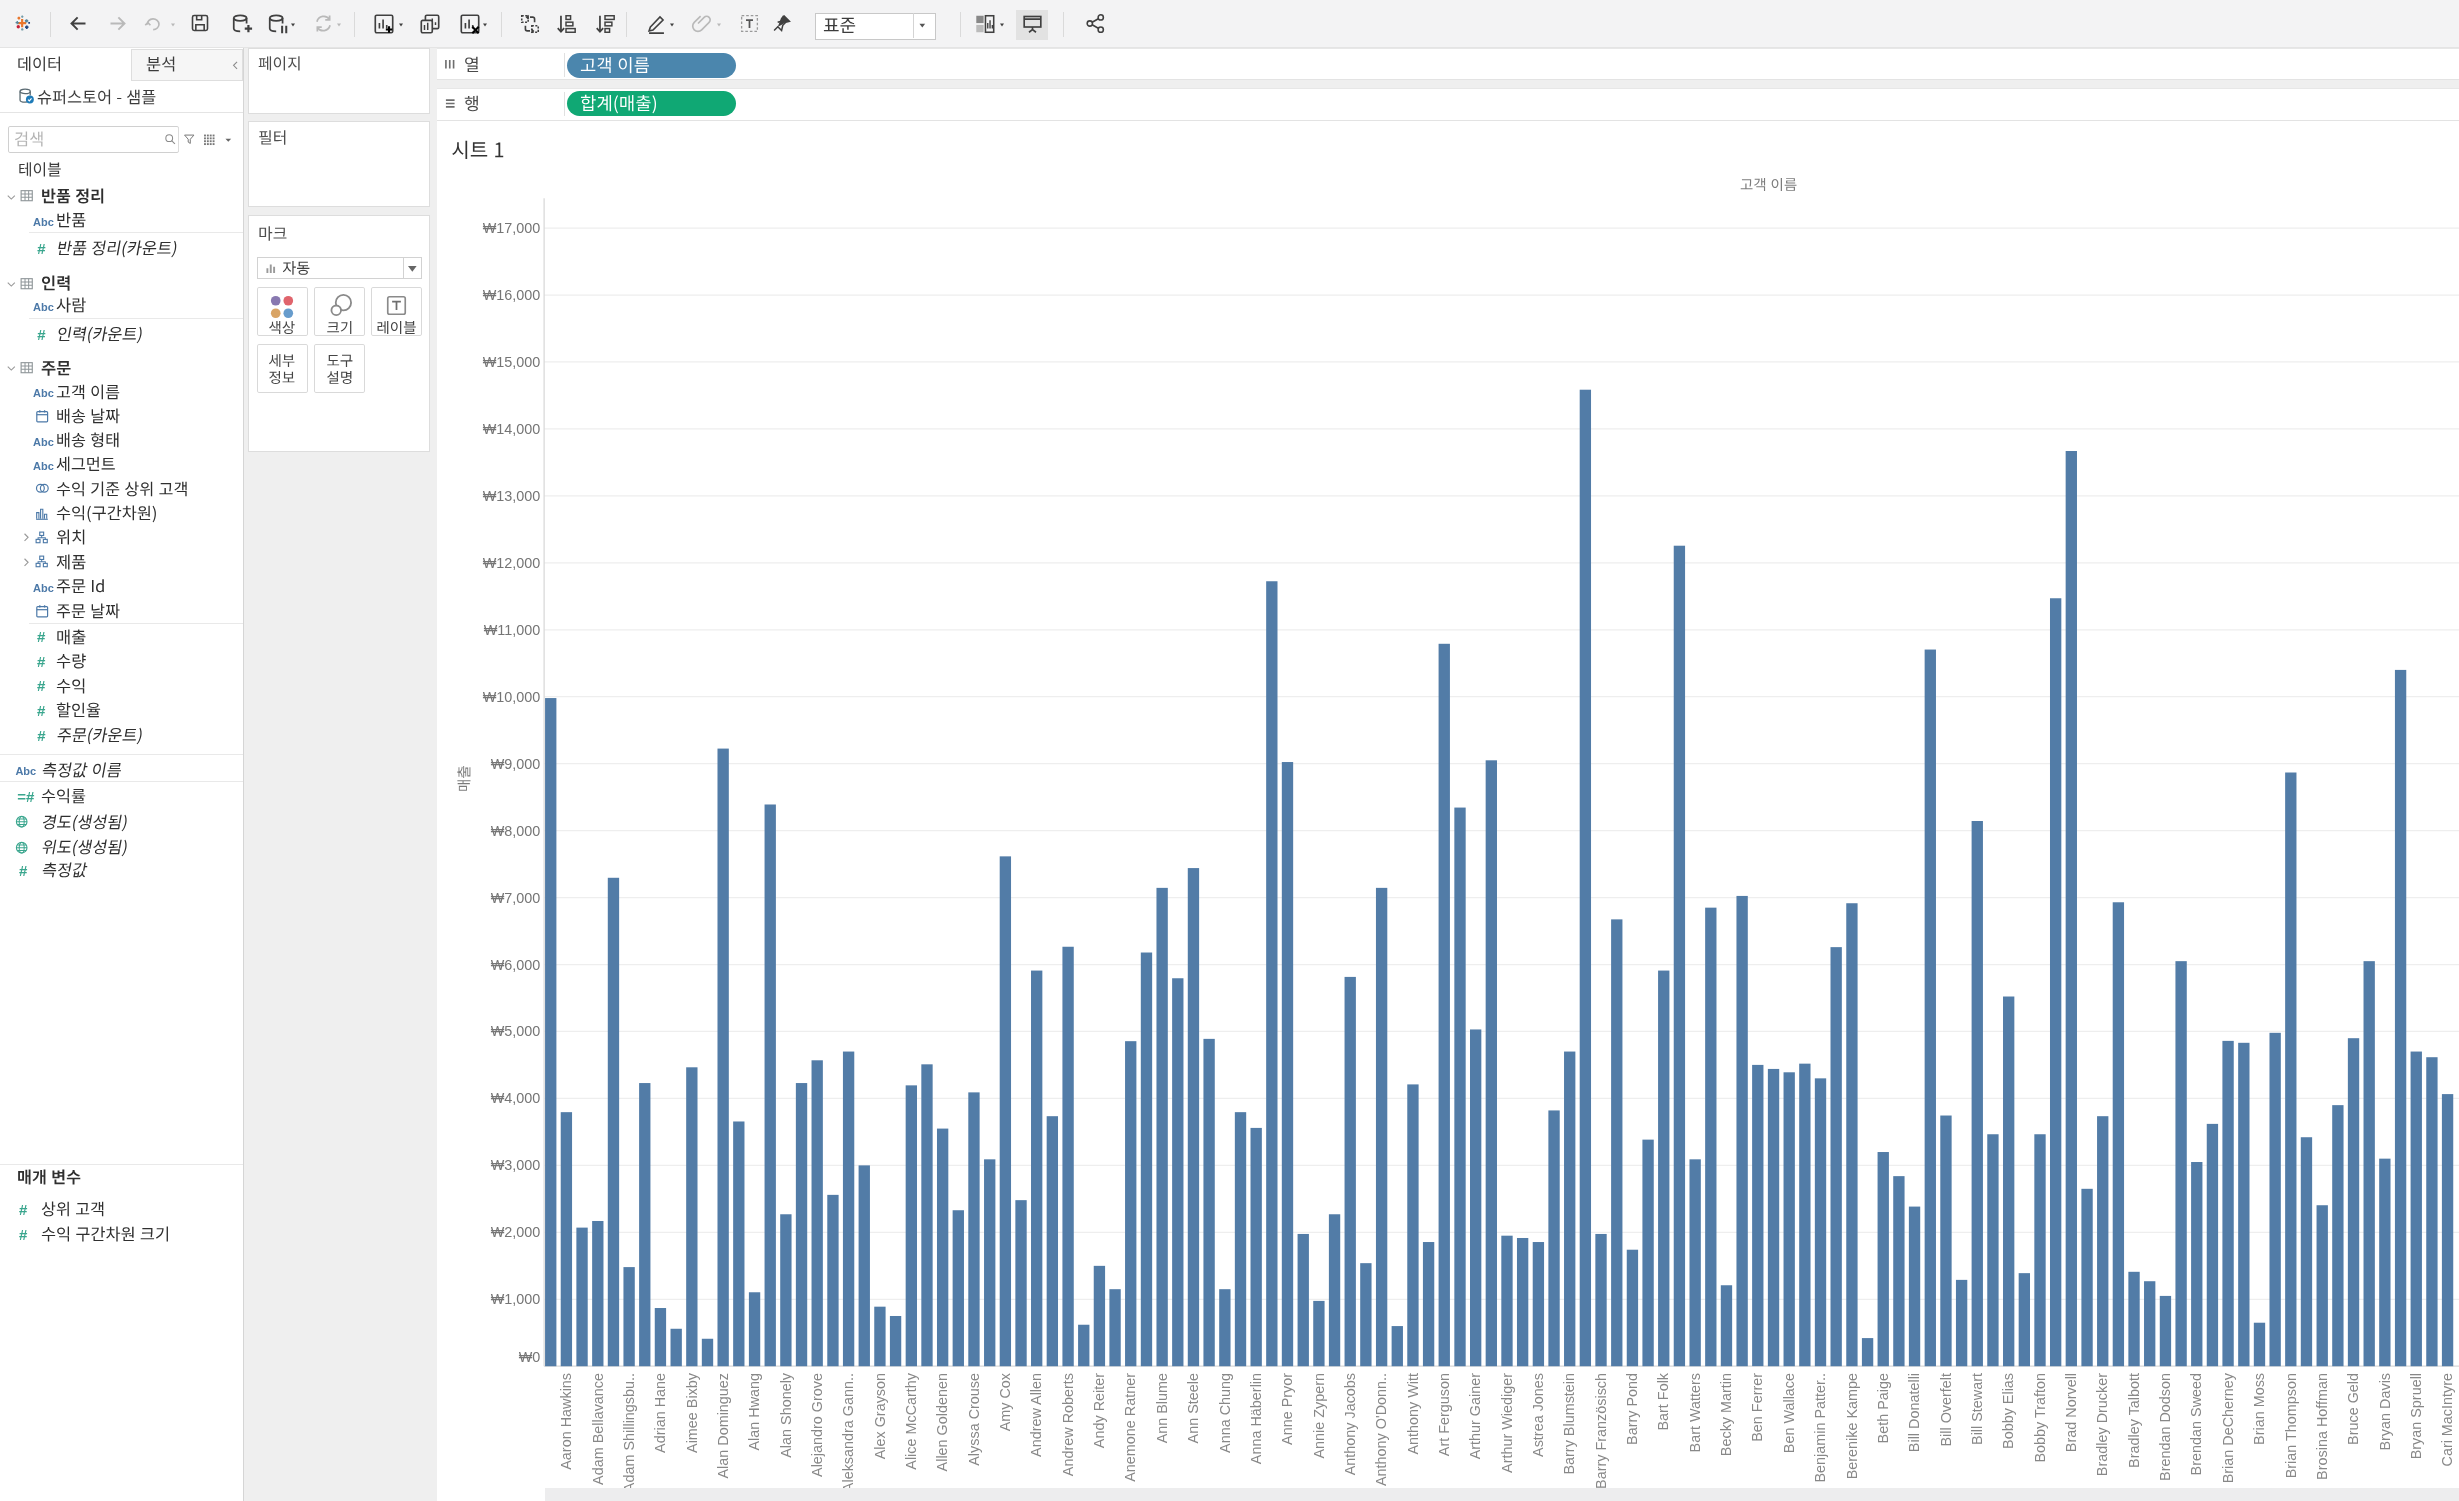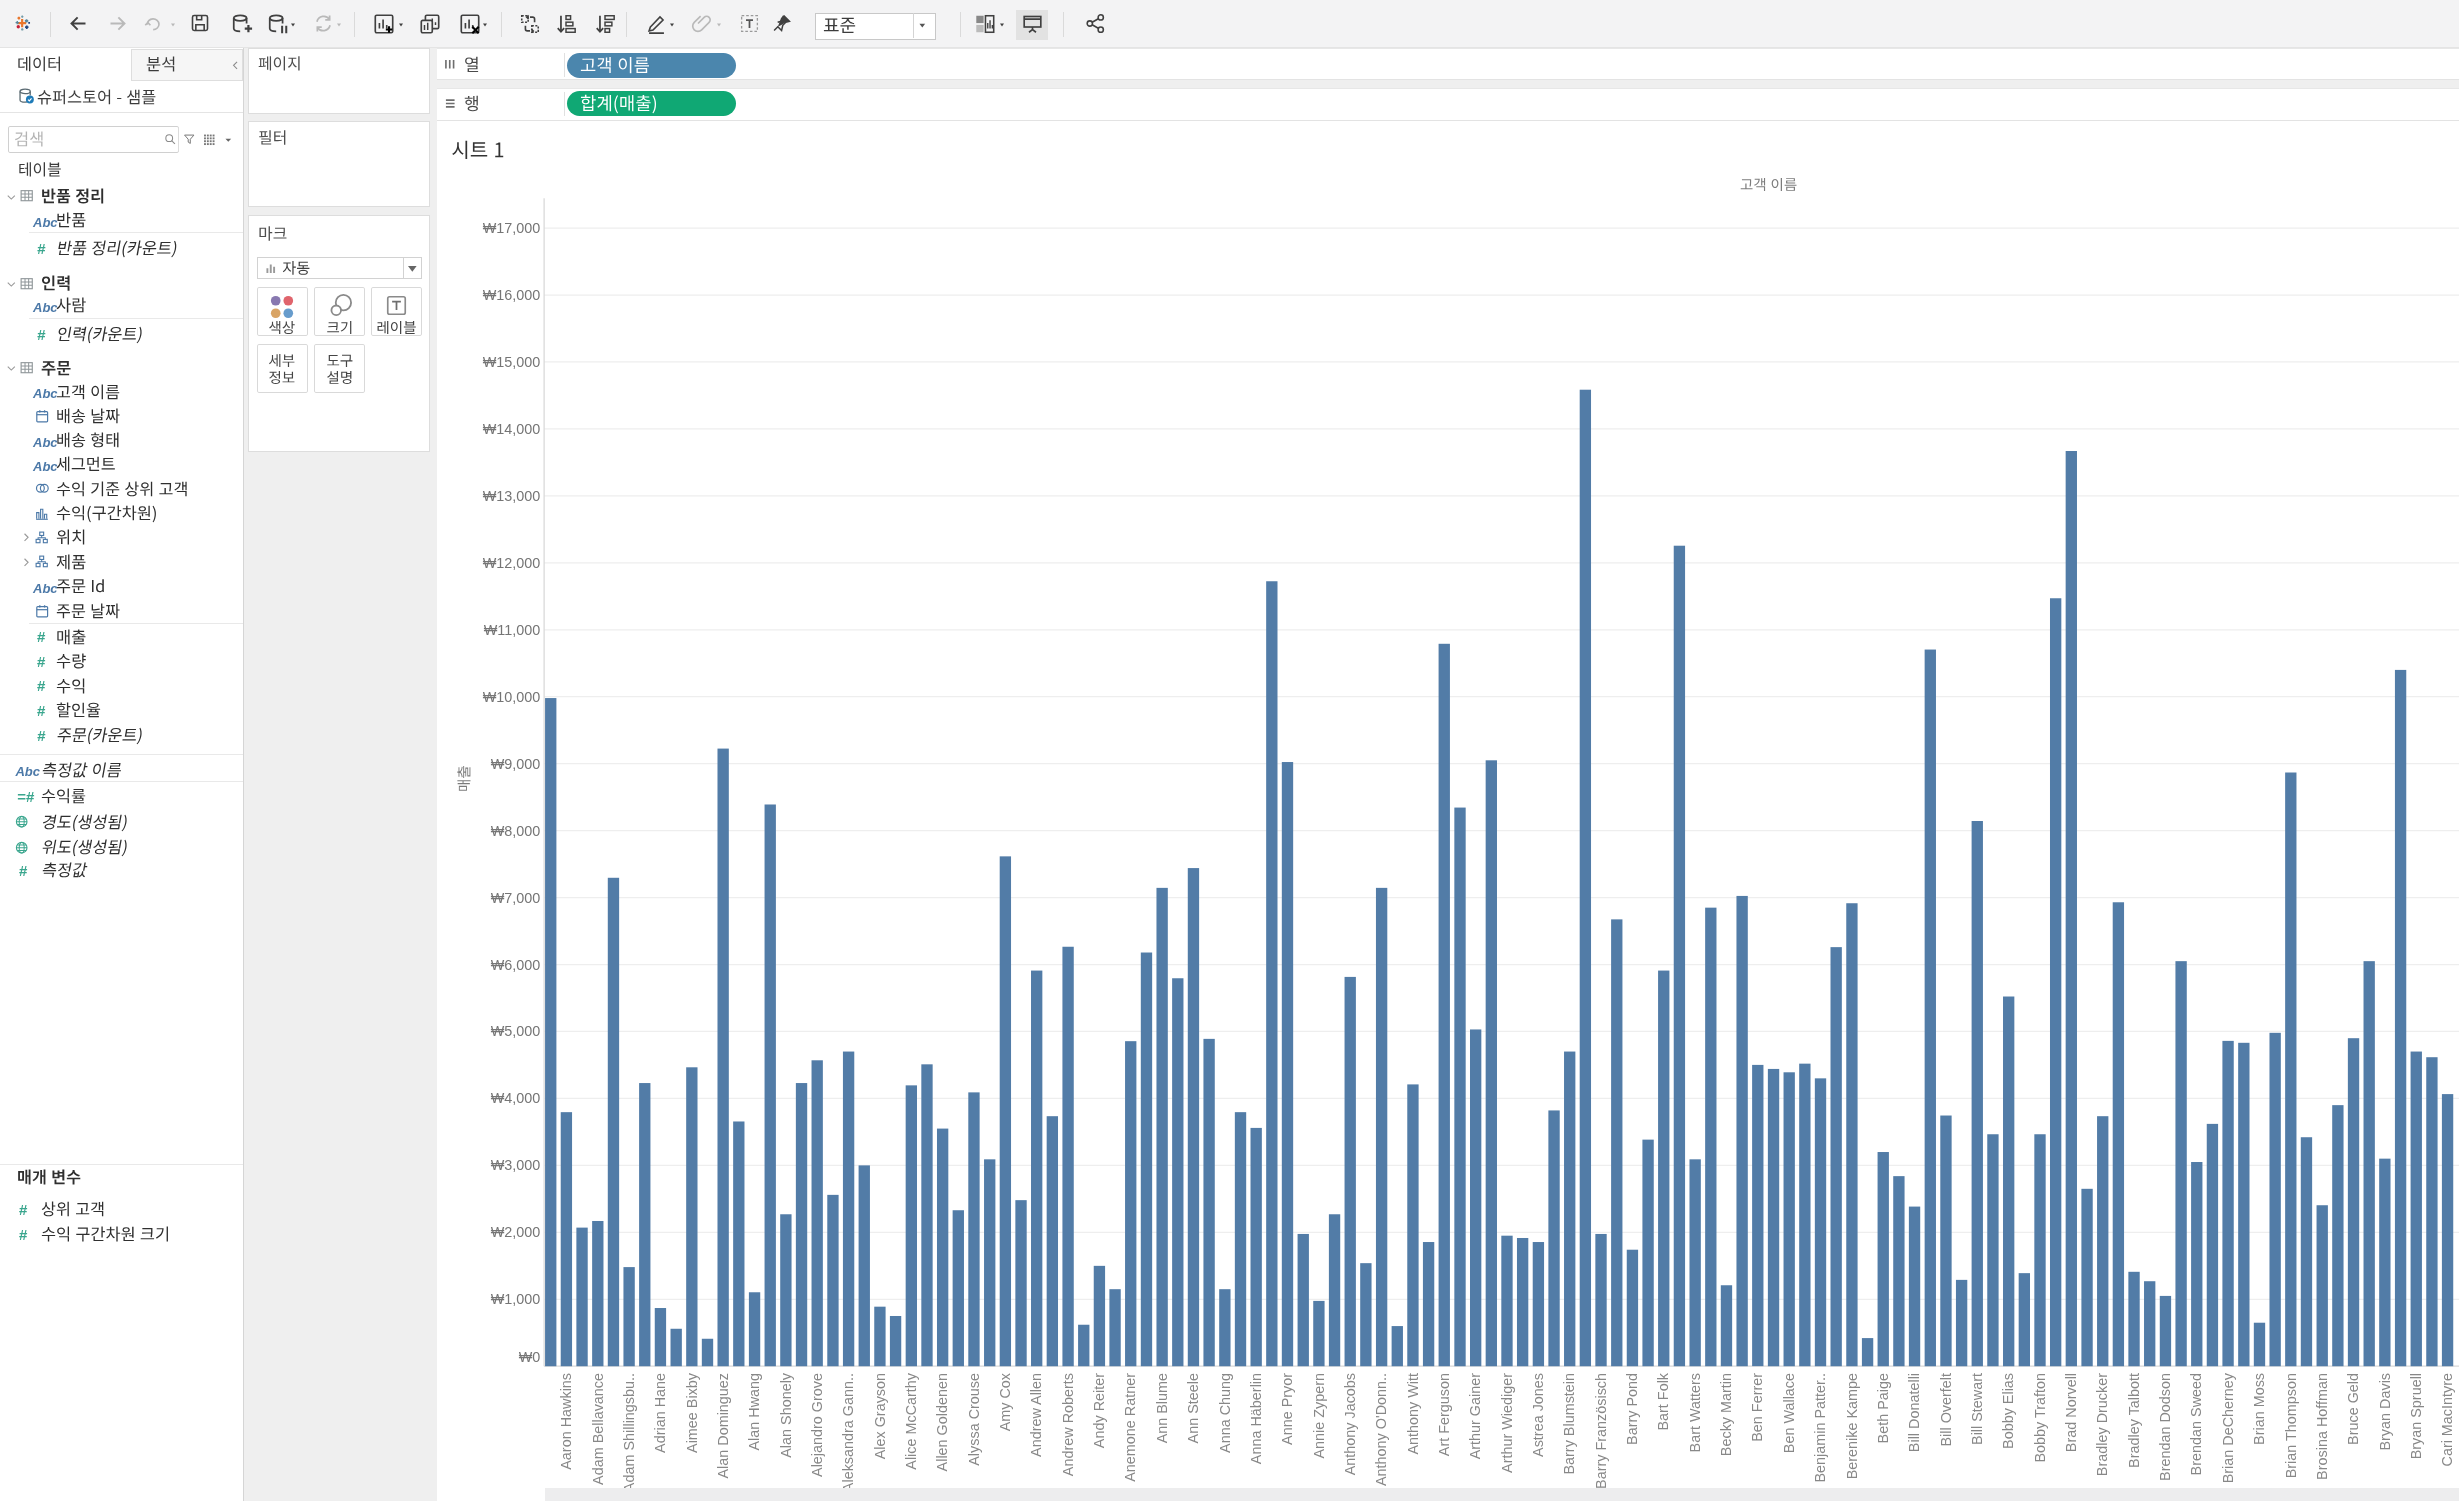--- a/index.html
+++ b/index.html
@@ -1,17 +1,17 @@
 <!DOCTYPE html>
 <html><head><meta charset="utf-8"><style>
 *{margin:0;padding:0}
 body{width:2459px;height:1502px;position:relative;overflow:hidden;background:#efefef;
 font-family:"Liberation Sans",sans-serif;}
 svg.k{position:absolute}
-.abc{position:absolute;font-size:13px;font-weight:bold;letter-spacing:0;font-style:italic;line-height:15.4px}
+.abc{position:absolute;font-size:11px;font-weight:bold;letter-spacing:0;line-height:15.4px}
 .hsh{position:absolute;font-size:15px;font-weight:bold;line-height:17.3px}
 .sep{position:absolute;left:29px;width:214px;height:1px;background:#e9e9e9}
 #toolbar{position:absolute;left:0;top:0;width:2459px;height:48px;background:#f3f3f4;border-bottom:1px solid #e4e4e4;box-sizing:border-box}
 </style></head><body>
 <div id="toolbar"></div>
 <div style="position:absolute;left:50px;top:11.5px;width:1px;height:25px;background:#dadada"></div>
 <div style="position:absolute;left:354px;top:11.5px;width:1px;height:25px;background:#dadada"></div>
 <div style="position:absolute;left:501px;top:11.5px;width:1px;height:25px;background:#dadada"></div>
 <div style="position:absolute;left:626px;top:11.5px;width:1px;height:25px;background:#dadada"></div>
 <div style="position:absolute;left:960px;top:11.5px;width:1px;height:25px;background:#dadada"></div>

